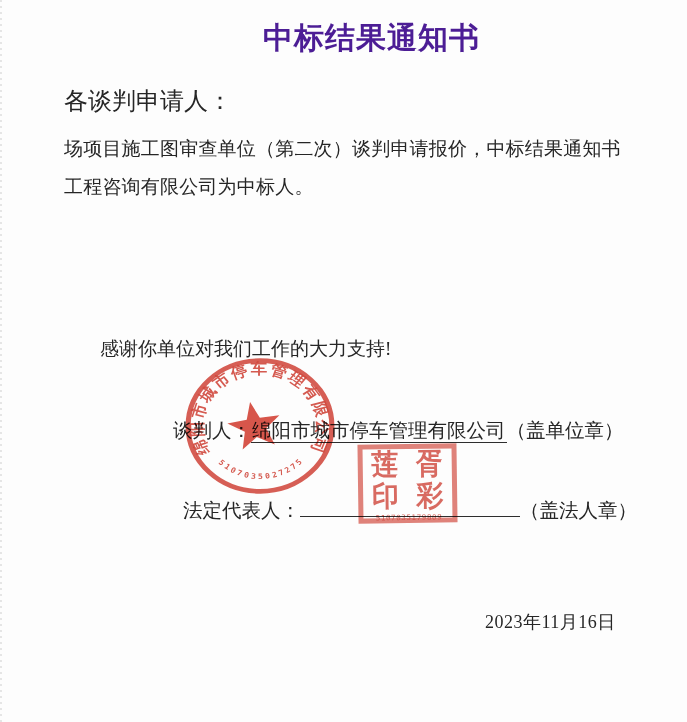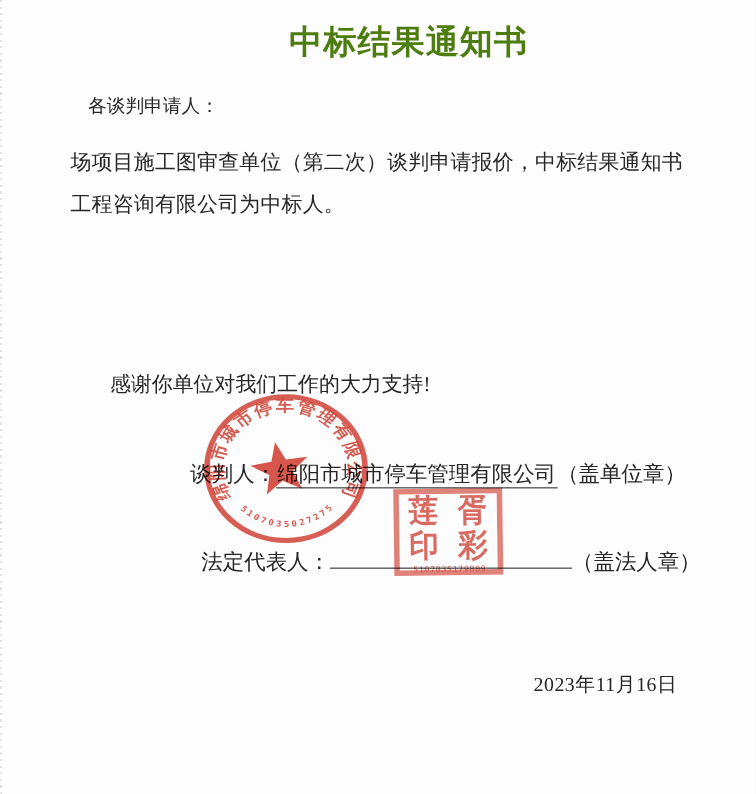--- a/index.html
+++ b/index.html
@@ -18,24 +18,24 @@
   .scan-noise-left{
     position:absolute;left:0;top:0;width:2px;height:100%;
     background:repeating-linear-gradient(to bottom, rgba(60,60,60,.35) 0 2px, transparent 2px 6px);
     opacity:.35;
   }
   .title-wrap{
     position:absolute;left:0;top:18px;width:687px;text-align:center;
   }
   .title{
     position:relative;left:28px;
-    font-size:30px;font-weight:bold;letter-spacing:1px;color:#4d7c0f;
+    font-size:30px;font-weight:bold;letter-spacing:1px;color:#4c1d95;
   }
   .salutation{
-    position:absolute;left:64px;top:85px;font-size:17px;margin-left:16px;
+    position:absolute;left:64px;top:85px;font-size:24px;
   }
   .body-block{
     position:absolute;left:64px;top:130px;width:562px;
     font-size:19px;line-height:38px;letter-spacing:.2px;
   }
   .body-line{white-space:nowrap;}
   .body-line.indent{text-indent:2em;}
   .thanks{
     position:absolute;left:100px;top:336px;font-size:19px;
   }

